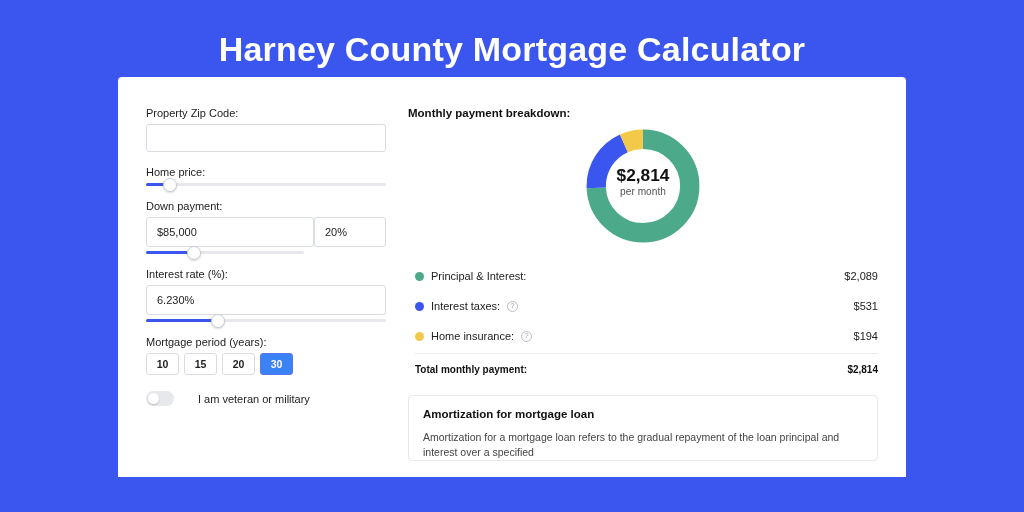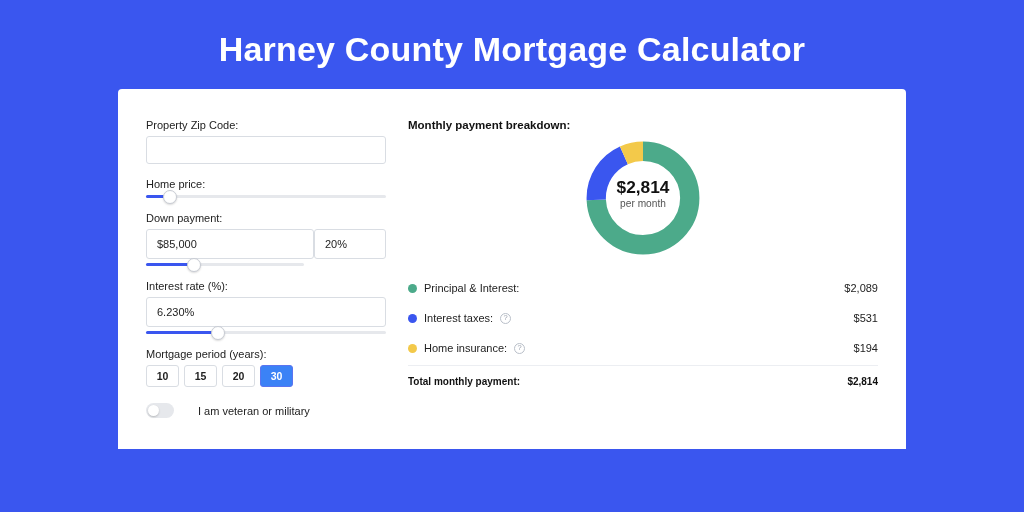--- a/index.html
+++ b/index.html
@@ -3,32 +3,32 @@
 <meta charset="utf-8">
 <style>
   * { box-sizing: border-box; margin: 0; padding: 0; }
   html, body { width: 1024px; height: 512px; overflow: hidden; font-family: -apple-system, BlinkMacSystemFont, "Segoe UI", Arial, sans-serif; }
   body { background: #3a56ef; }
   .page-title {
     text-align: center;
     color: #fff;
     font-size: 34px;
     font-weight: 700;
-    padding: 30px 0 20px;
+    padding: 30px 0 8px;
     letter-spacing: 0.2px;
   }
   .calc-card {
     background: #fff;
     width: 788px;
     margin: 0 auto;
     border-radius: 4px 4px 0 0;
     padding: 30px 28px 0;
     display: flex;
     gap: 22px;
-    height: 360px;
+    height: 400px;
     overflow: hidden;
   }
   .left-col { width: 240px; flex: 0 0 240px; }
   .right-col { flex: 1; min-width: 0; }
   .field { margin-bottom: 14px; }
   .field-label { font-size: 11px; color: #222; margin-bottom: 5px; display: block; }
   .text-input {
     width: 100%;
     height: 30px;
     border: 1px solid #d9dde3;
@@ -95,21 +95,21 @@
     content: ""; position: absolute; left: 2px; top: 2px; width: 11px; height: 11px;
     background: #fff; border-radius: 50%; box-shadow: 0 1px 2px rgba(0,0,0,0.2);
   }
   .toggle-label { font-size: 11px; color: #222; }
   .breakdown-title { font-size: 11.5px; font-weight: 700; color: #111; margin-bottom: 0; }
   .donut-wrap { display: flex; justify-content: center; margin: 6px 0 14px; }
   .donut-svg { width: 122px; height: 122px; }
   .donut-center { text-align: center; }
   .donut-amount { font-size: 17px; font-weight: 700; color: #111; }
   .donut-caption { font-size: 10px; color: #555; }
-  .legend { border-top: 0; }
+  .legend { border-top: 0; margin-left: 7px; }
   .legend-row {
     display: flex; align-items: center; justify-content: space-between;
     font-size: 11px; color: #222; padding: 9px 0; border-bottom: 0;
   }
   .legend-left { display: flex; align-items: center; gap: 7px; }
   .dot { width: 9px; height: 9px; border-radius: 50%; }
   .dot-green { background: #4caa8a; }
   .dot-blue  { background: #3a56ef; }
   .dot-yellow{ background: #f3c94a; }
   .info-icon {
@@ -231,15 +231,19 @@
         </div>
         <span class="legend-value">$194</span>
       </div>
       <hr class="hr">
       <div class="total-row">
         <span>Total monthly payment:</span>
         <span>$2,814</span>
       </div>
     </div>
 
+    <div class="amort-card">
+      <div class="amort-title">Amortization for mortgage loan</div>
+      <div class="amort-text">Amortization for a mortgage loan refers to the gradual repayment of the loan principal and interest over a specified</div>
+    </div>
 
   </div>
 </div>
 
 </body></html>

